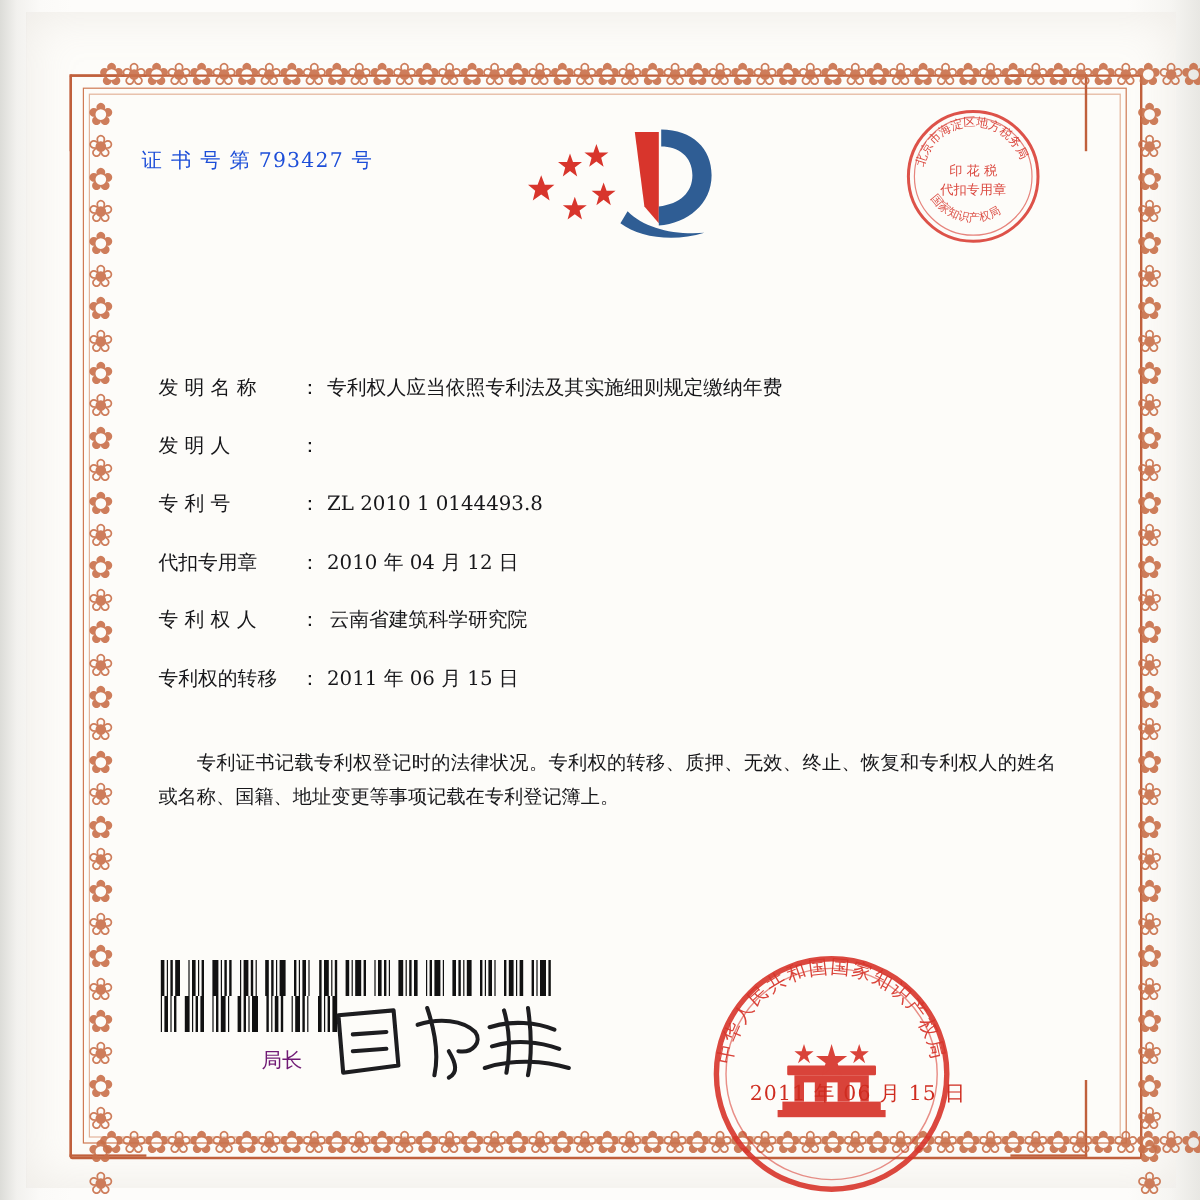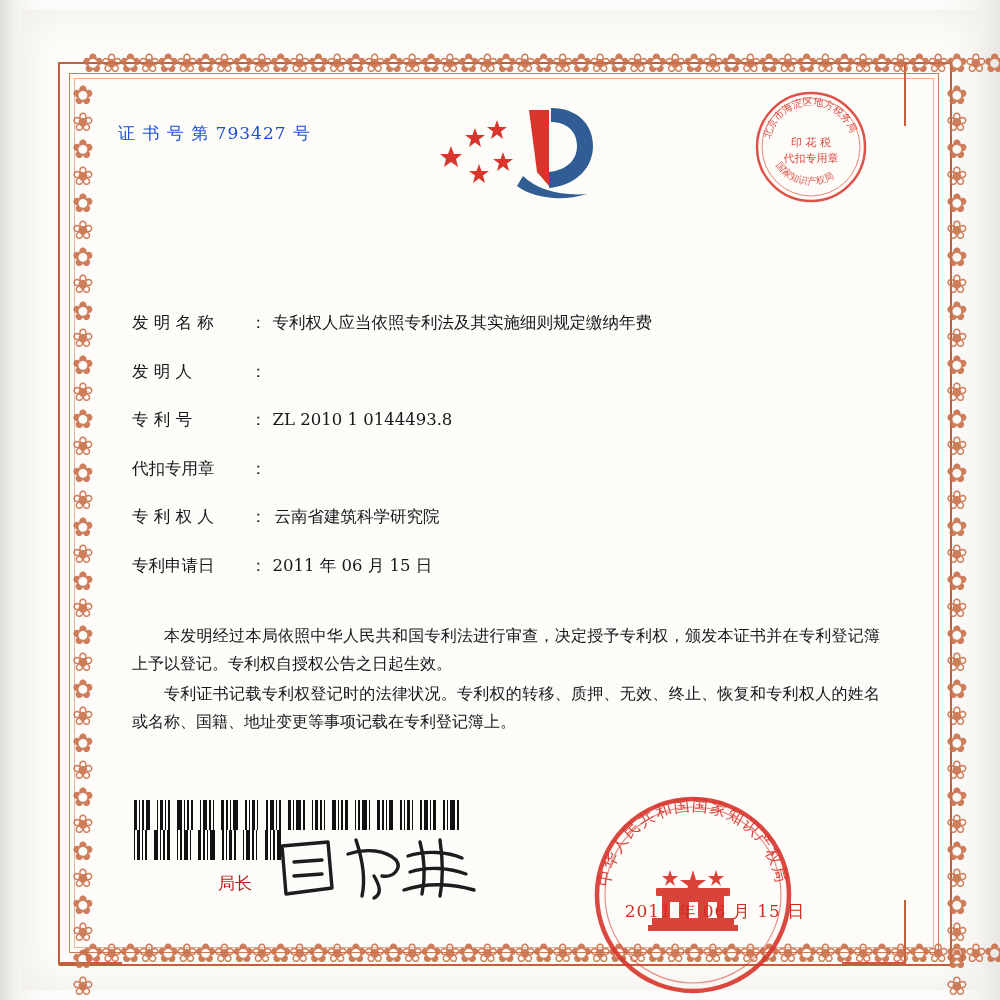--- a/index.html
+++ b/index.html
@@ -181,21 +181,21 @@
     margin-right: 2px;
     vertical-align: top;
   }
 
   
   .sig-label {
     position: absolute;
     left: 196px;
     top: 862px;
     font-size: 17px;
-    color: #b91c1c;
+    color: #701a75;
   }
   .sig-hand {
     position: absolute;
     left: 248px;
     top: 822px;
     width: 220px;
     height: 70px;
   }
 
   
@@ -298,40 +298,40 @@
 
       <div class="row">
         <span class="lab">专 利 号</span>
         <span class="colon">：</span>
         <span class="val">ZL 2010 1 0144493.8</span>
       </div>
 
       <div class="row">
         <span class="lab tight">代扣专用章</span>
         <span class="colon">：</span>
+        <span class="val">2010 年 04 月 12 日</span>
       </div>
 
       <div class="row">
         <span class="lab">专 利 权 人</span>
         <span class="colon">：</span>
         <span class="val">
           <span class="line2">云南省建筑科学研究院</span>
         </span>
       </div>
 
       <div class="row">
-        <span class="lab tight">专利申请日</span>
+        <span class="lab tight">专利权的转移</span>
         <span class="colon">：</span>
         <span class="val">2011 年 06 月 15 日</span>
       </div>
 
     </div>
 
     <div class="body-text">
-      <p>本发明经过本局依照中华人民共和国专利法进行审查，决定授予专利权，颁发本证书并在专利登记簿上予以登记。专利权自授权公告之日起生效。</p>
       <p>专利证书记载专利权登记时的法律状况。专利权的转移、质押、无效、终止、恢复和专利权人的姓名或名称、国籍、地址变更等事项记载在专利登记簿上。</p>
     </div>
 
     <div class="barcode">
       <span style="width:3px"></span><span style="width:1px"></span><span style="width:2px"></span><span style="width:4px"></span>
       <span style="width:1px"></span><span style="width:3px"></span><span style="width:1px"></span><span style="width:2px"></span>
       <span style="width:5px"></span><span style="width:1px"></span><span style="width:2px"></span><span style="width:2px"></span>
       <span style="width:1px"></span><span style="width:4px"></span><span style="width:2px"></span><span style="width:1px"></span>
       <span style="width:3px"></span><span style="width:2px"></span><span style="width:1px"></span><span style="width:5px"></span>
       <span style="width:2px"></span><span style="width:1px"></span><span style="width:3px"></span><span style="width:1px"></span>

